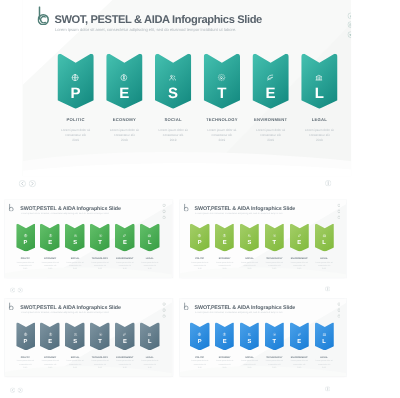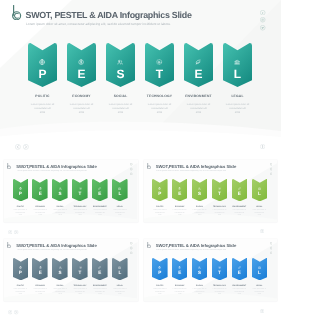--- a/index.html
+++ b/index.html
@@ -3,21 +3,21 @@
 <meta charset="utf-8">
 <title>SWOT, PESTEL &amp; AIDA Infographics Slide</title>
 <style>
   html,body{margin:0;padding:0;background:#ffffff;}
   body{width:281px;height:318px;overflow:hidden;
        font-family:"Liberation Sans",sans-serif;
        -webkit-font-smoothing:antialiased;text-rendering:geometricPrecision;}
   #root{position:relative;width:281px;height:318px;background:#ffffff;overflow:hidden;}
 
   
-  .hero{position:absolute;left:0;top:0;width:281px;height:141px;overflow:hidden;
+  .hero{position:absolute;left:18px;top:0;width:281px;height:141px;overflow:hidden;
         background:#fcfcfb;}
   .hero-title{position:absolute;left:25.5px;top:11.0px;font-size:8.9px;font-weight:bold;
               letter-spacing:-0.28px;color:#59636c;white-space:nowrap;line-height:9px;}
   .hero-sub{position:absolute;left:26px;top:21.8px;font-size:3.25px;
             color:#aeb6bb;white-space:nowrap;letter-spacing:0.02px;line-height:4px;}
 
   .social{position:absolute;left:260.2px;top:9.6px;}
 
   .chev{position:absolute;}
   .chev .letter{position:absolute;left:0;width:29px;text-align:center;

